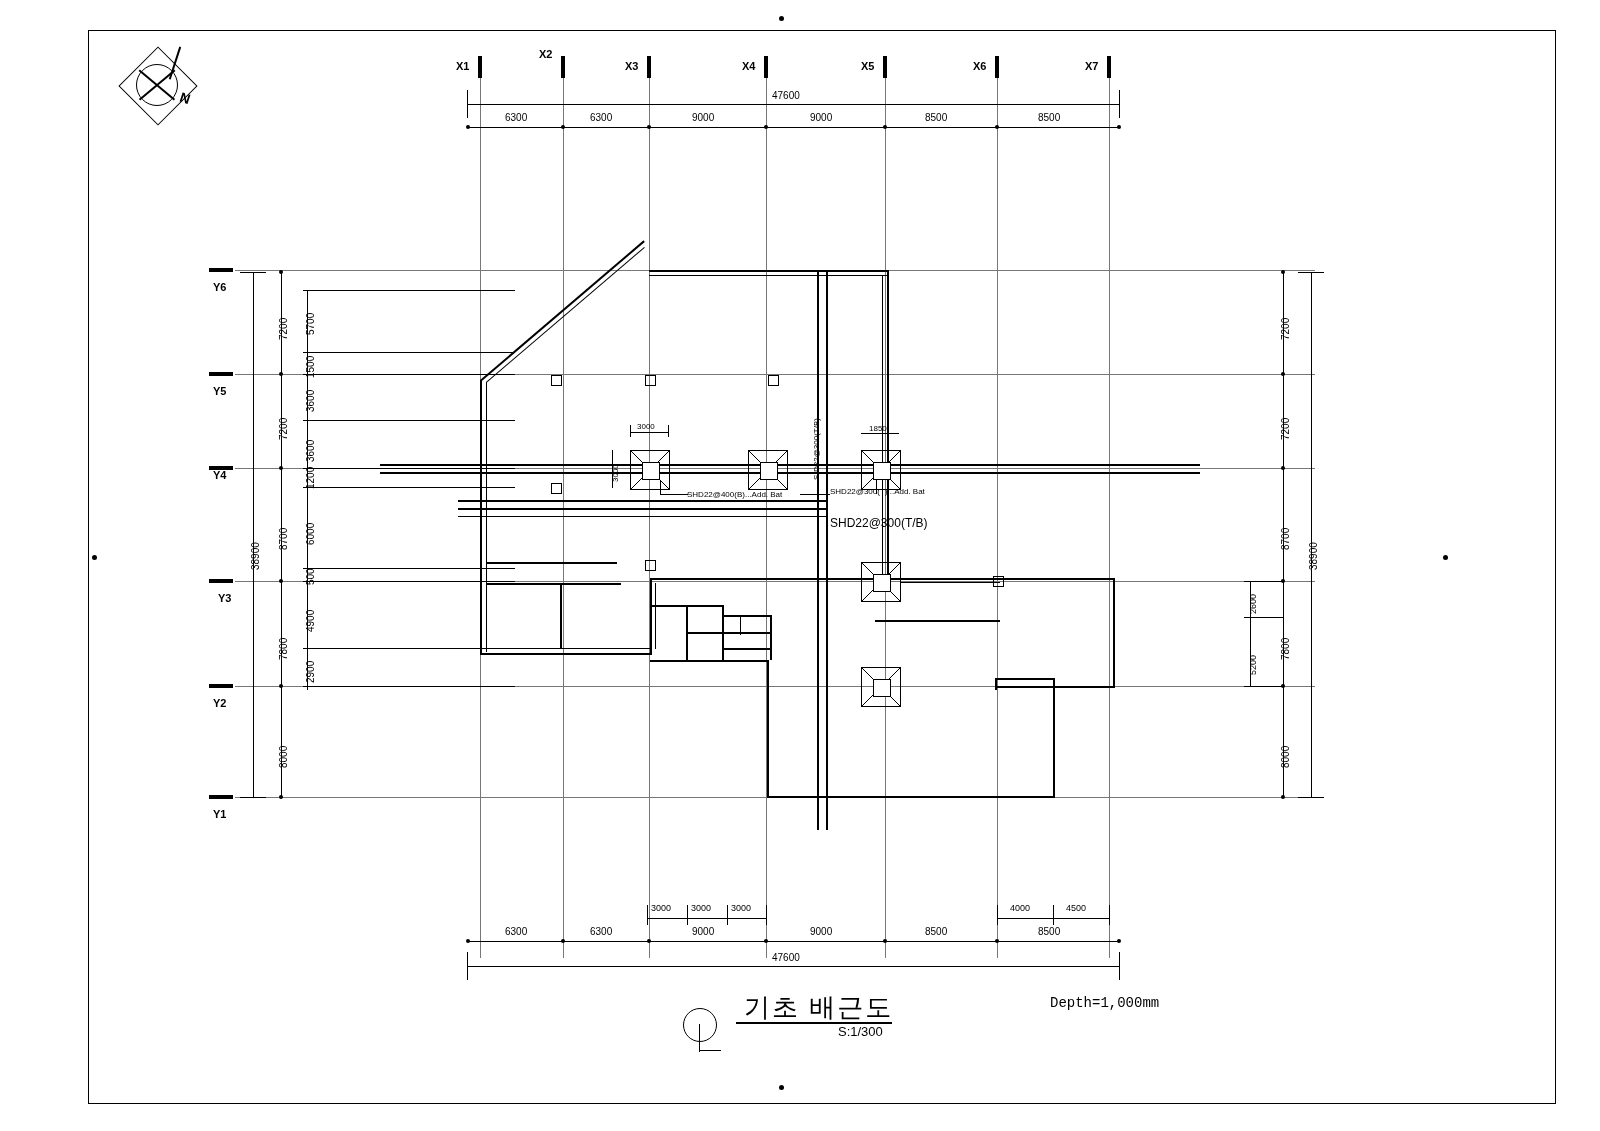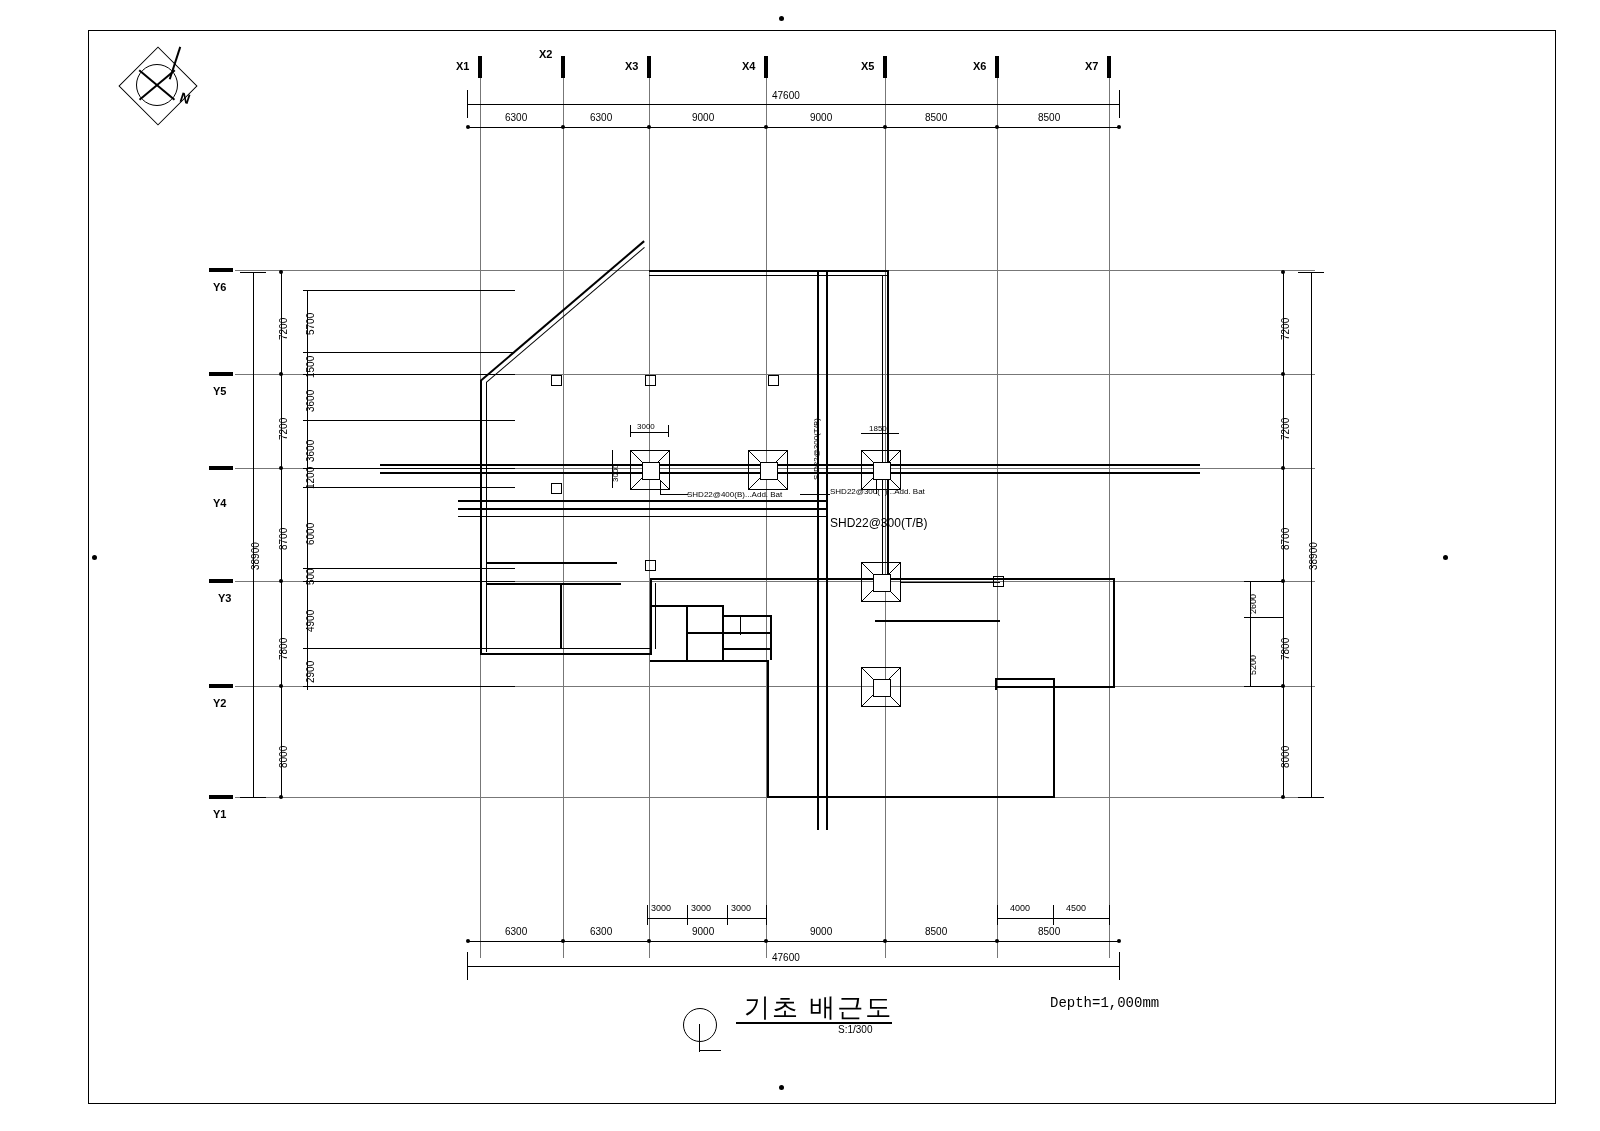--- a/index.html
+++ b/index.html
@@ -11,21 +11,21 @@
   .vl{width:1px;}
   .thin{background:#777;}
   .dot{position:absolute;width:5px;height:5px;border-radius:50%;background:#000;}
   .sdot{position:absolute;width:4px;height:4px;border-radius:50%;background:#000;}
   .txt{position:absolute;font-size:10px;color:#000;white-space:nowrap;font-family:"Liberation Sans",sans-serif;}
   .txtv{position:absolute;font-size:10px;color:#000;white-space:nowrap;transform-origin:0 0;transform:rotate(-90deg);}
   .gridlbl{position:absolute;font-size:11px;font-weight:bold;color:#000;}
   .heavy{position:absolute;background:#000;}
   .tiny{font-size:7px;}
   .title{position:absolute;font-size:26px;color:#000;letter-spacing:2px;}
-  .subtitle{position:absolute;font-size:10px;color:#000;}
+  .subtitle{position:absolute;font-size:13px;color:#000;}
   .depth{position:absolute;font-size:14px;color:#000;font-family:"Liberation Mono",monospace;}
   .circ{position:absolute;border:1.5px solid #000;border-radius:50%;}
 </style>
 </head>
 <body>
 
 <div id="sheet">
 
   <div class="brd" style="left:88px;top:30px;width:1466px;height:1072px;"></div>
 
@@ -58,21 +58,21 @@
     <div class="heavy" style="left:995px;top:56px;width:4px;height:22px;"></div>
     <div class="gridlbl" style="left:1085px;top:60px;">X7</div>
     <div class="heavy" style="left:1107px;top:56px;width:4px;height:22px;"></div>
   </div>
 
   <div>
     <div class="gridlbl" style="left:213px;top:281px;">Y6</div>
     <div class="heavy" style="left:209px;top:268px;width:24px;height:4px;"></div>
     <div class="gridlbl" style="left:213px;top:385px;">Y5</div>
     <div class="heavy" style="left:209px;top:372px;width:24px;height:4px;"></div>
-    <div class="gridlbl" style="left:213px;top:497px;">Y4</div>
+    <div class="gridlbl" style="left:213px;top:469px;">Y4</div>
     <div class="heavy" style="left:209px;top:466px;width:24px;height:4px;"></div>
     <div class="gridlbl" style="left:218px;top:592px;">Y3</div>
     <div class="heavy" style="left:209px;top:579px;width:24px;height:4px;"></div>
     <div class="gridlbl" style="left:213px;top:697px;">Y2</div>
     <div class="heavy" style="left:209px;top:684px;width:24px;height:4px;"></div>
     <div class="gridlbl" style="left:213px;top:808px;">Y1</div>
     <div class="heavy" style="left:209px;top:795px;width:24px;height:4px;"></div>
   </div>
 
   <div>

